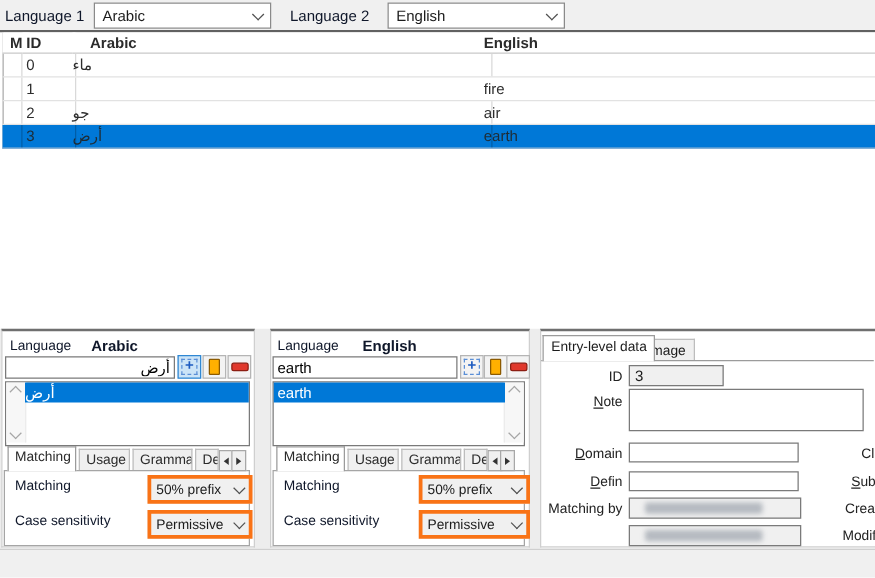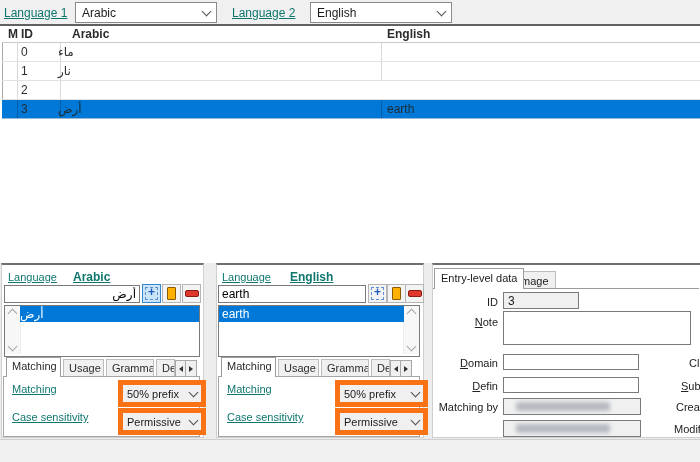--- a/index.html
+++ b/index.html
@@ -4,21 +4,21 @@
 <style>
   html,body{margin:0;padding:0;}
   body{
     width:700px;height:462px;position:relative;overflow:hidden;
     background:#ffffff;
     font-family:"Liberation Sans","DejaVu Sans",sans-serif;
     font-size:12px;color:#1b1b1b;
     -webkit-font-smoothing:antialiased;
   }
   .abs{position:absolute;}
-  .lbl{position:absolute;font-size:11px;color:#0f766e;white-space:nowrap;text-decoration:underline;}
+  .lbl{position:absolute;font-size:11px;color:#0f172a;white-space:nowrap;}
   .bold{font-weight:bold;font-size:12px;}
   .mn::first-letter{text-decoration:underline;}
 
   
   #topbar{left:0;top:0;width:700px;height:24px;background:#f0f0f0;}
   #topbar-line{left:0;top:24px;width:700px;height:2px;background:#616161;}
   #lbl-lang1{left:4px;top:6px;font-size:12px;}
   #lbl-lang2{left:232px;top:6px;font-size:12px;}
   .topcombo{position:absolute;height:19px;background:#fff;border:1px solid #8a8a8a;
     display:flex;align-items:center;padding:0 6px;font-size:12px;cursor:default;}
@@ -37,21 +37,21 @@
     border-right:1px solid #d9d9d9;border-bottom:1px solid #c9c9c9;display:flex;align-items:center;background:#fff;}
   #th-m{left:2px;width:15px;padding-left:6px;}
   #th-id{left:18px;width:39px;padding-left:3px;}
   #th-ar{left:58px;width:325px;padding-left:14px;}
   #th-en{left:384px;width:316px;padding-left:3px;border-right:none;}
   .row{position:absolute;left:2px;width:698px;height:18px;border-bottom:1px solid #e2e2e2;}
   #row-0{top:43px;}#row-1{top:62px;}#row-2{top:81px;}#row-3{top:100px;}
   .cell{position:absolute;top:0;height:18px;display:flex;align-items:center;border-right:1px solid #d9d9d9;color:#2d2d2d;}
   .c-m{left:0;width:15px;}
   .c-id{left:16px;width:39px;padding-left:3px;}
-  .c-ar{left:56px;width:322px;justify-content:flex-end;padding-right:1px;direction:rtl;}
+  .c-ar{left:56px;width:322px;justify-content:flex-end;padding-right:13px;direction:rtl;}
   .c-en{left:382px;width:313px;padding-left:3px;border-right:none;}
   .row.selected{background:#0078d7;border-bottom:1px solid #9ab8d4;}
   .row.selected .cell{color:#1e2b33;border-right-color:rgba(0,0,0,0.22);}
   #tbl-left-border{left:2px;top:26px;width:1px;height:93px;background:#ababab;}
 
   
   #bottom{left:0;top:263px;width:700px;height:176px;background:#ededed;}
   .panel{position:absolute;top:263px;height:172px;background:#fff;
     border-top:2px solid #6f6f6f;border-left:1px solid #cfcfcf;border-right:1px solid #cfcfcf;border-bottom:1px solid #cfcfcf;}
   #panelL{left:1px;width:201px;}
@@ -107,21 +107,21 @@
   #eM-tab3{left:371px;width:19px;padding-right:0;}
   .tspin{position:absolute;top:360px;width:10px;height:15px;background:#f0f0f0;border:1px solid #a8a8a8;
     display:flex;align-items:center;justify-content:center;z-index:4;}
   #aL-spL{left:175px;} #aL-spR{left:185px;}
   #eM-spL{left:390px;} #eM-spR{left:400px;}
   .tri-l{width:0;height:0;border-top:3px solid transparent;border-bottom:3px solid transparent;border-right:4px solid #333;}
   .tri-r{width:0;height:0;border-top:3px solid transparent;border-bottom:3px solid transparent;border-left:4px solid #333;}
   .card{position:absolute;top:376px;height:59px;background:#fff;border:1px solid #a5a5a5;z-index:2;}
   #aL-card{left:3px;width:195px;}
   #eM-card{left:218px;width:200px;}
-  .combo{position:absolute;height:17px;background:#f0f0f0;border:5px solid #f97316;font-size:11px;
+  .combo{position:absolute;height:17px;background:#f0f0f0;border:3px solid #f97316;font-size:11px;
     display:flex;align-items:center;padding:0 4px;z-index:3;cursor:default;}
   #aL-cmb-match{left:118px;top:380px;width:70px;}
   #aL-cmb-case{left:118px;top:408px;width:70px;}
   #eM-cmb-match{left:335px;top:380px;width:75px;}
   #eM-cmb-case{left:335px;top:408px;width:75px;}
   #aL-match-lbl{left:12px;top:383px;} #aL-case-lbl{left:12px;top:411px;}
   #eM-match-lbl{left:227px;top:383px;} #eM-case-lbl{left:227px;top:411px;}
   #aL-lang-lbl{left:8px;top:271px;} #eM-lang-lbl{left:222px;top:271px;}
   #aL-lang-val{left:73px;top:270px;} #eM-lang-val{left:290px;top:270px;}
 
@@ -178,25 +178,27 @@
 <div class="hcell" id="th-en">English</div>
 
 <div class="row" id="row-0">
   <div class="cell c-m"></div>
   <div class="cell c-id">0</div>
   <div class="cell c-ar">ماء</div>
 </div>
 <div class="row" id="row-1">
   <div class="cell c-m"></div>
   <div class="cell c-id">1</div>
-  <div class="cell c-ar">نار</div>
+  <div class="cell c-en">fire</div>
 </div>
 <div class="row" id="row-2">
   <div class="cell c-m"></div>
   <div class="cell c-id">2</div>
+  <div class="cell c-ar">جو</div>
+  <div class="cell c-en">air</div>
 </div>
 <div class="row selected" id="row-3">
   <div class="cell c-m"></div>
   <div class="cell c-id">3</div>
   <div class="cell c-ar">أرض</div>
   <div class="cell c-en">earth</div>
 </div>
 
 <div class="abs" id="bottom"></div>
 <div class="panel" id="panelL"></div>

